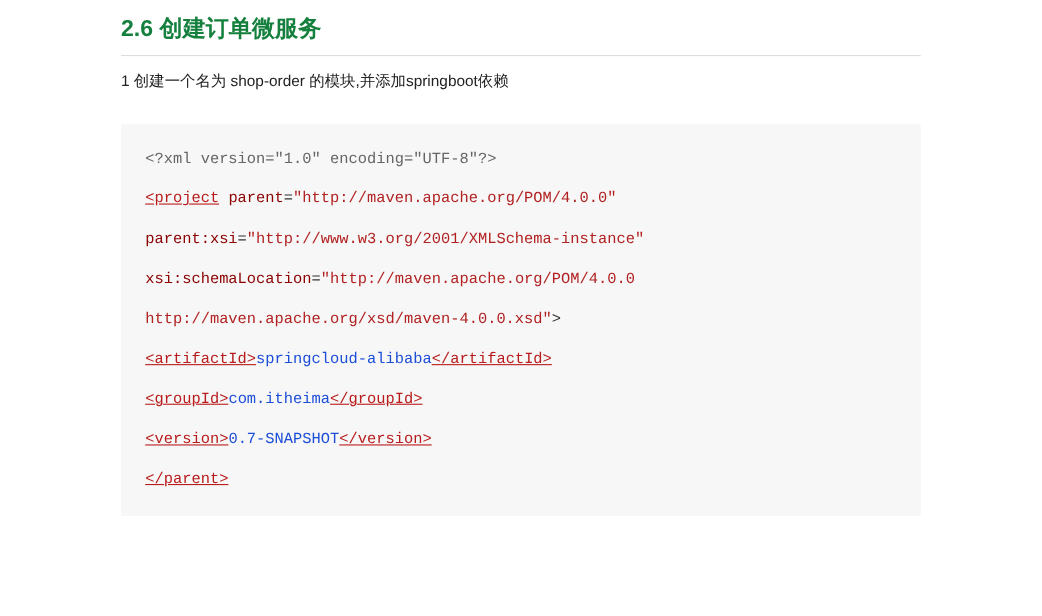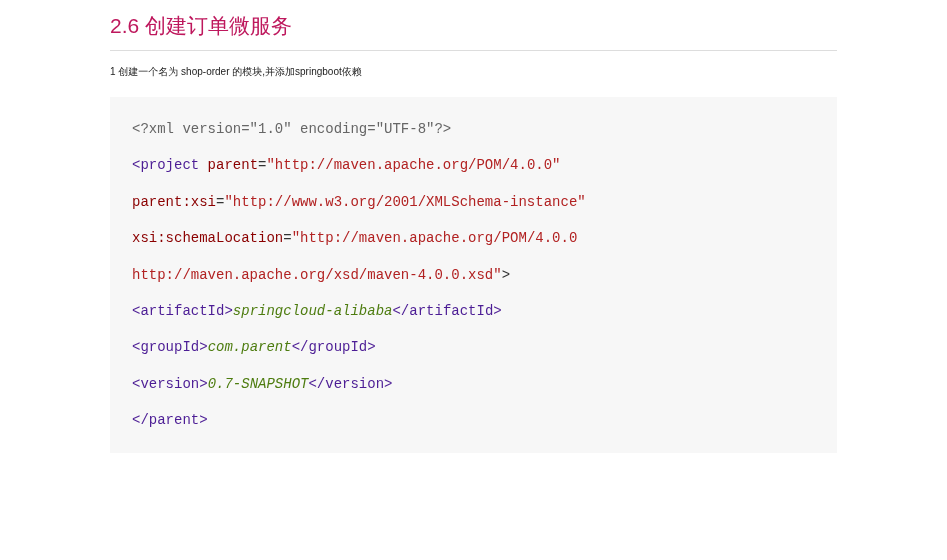--- a/index.html
+++ b/index.html
@@ -6,60 +6,60 @@
     body {
       font-family: -apple-system, BlinkMacSystemFont, "Segoe UI", "PingFang SC", "Microsoft YaHei", sans-serif;
       background: #fff;
       width: 947px;
       height: 560px;
       overflow: hidden;
       padding: 12px 110px 0 110px;
     }
     .heading {
       font-size: 21px;
-      font-weight: 400;
-      color: #be185d;
+      font-weight: 700;
+      color: #15803d;
       margin-bottom: 10px;
     }
     .divider {
       border: none;
       border-top: 1px solid #ddd;
       margin-bottom: 14px;
     }
     .intro {
-      font-size: 10px;
+      font-size: 14px;
       color: #222;
-      margin-bottom: 18px;
+      margin-bottom: 30px;
     }
     .code-block {
       background: #f7f7f7;
       padding: 14px 22px;
       font-family: "Courier New", Consolas, monospace;
       font-size: 14px;
       line-height: 2.6;
       color: #333;
     }
     .code-line { display: block; white-space: pre; }
-    .tag-name { color: #4c1d95; }
+    .tag-name { color: #b91c1c; text-decoration: underline; }
     .attr-name { color: #8b0000; }
     .attr-value { color: #b22222; }
-    .text-val { color: #4d7c0f; font-style: italic; }
+    .text-val { color: #1d4ed8; }
     .punct { color: #333; }
     .pi { color: #666; }
   </style>
 </head>
 <body>
 
 <h2 class="heading">2.6 创建订单微服务</h2>
 <hr class="divider">
 <p class="intro">1 创建一个名为 shop-order 的模块,并添加springboot依赖</p>
 
 <div class="code-block">
   <span class="code-line"><span class="pi">&lt;?xml version="1.0" encoding="UTF-8"?&gt;</span></span>
   <span class="code-line"><span class="tag-name">&lt;project</span><span class="attr-name"> parent</span><span class="punct">=</span><span class="attr-value">"http://maven.apache.org/POM/4.0.0"</span></span>
   <span class="code-line"><span class="attr-name">parent:xsi</span><span class="punct">=</span><span class="attr-value">"http://www.w3.org/2001/XMLSchema-instance"</span></span>
   <span class="code-line"><span class="attr-name">xsi:schemaLocation</span><span class="punct">=</span><span class="attr-value">"http://maven.apache.org/POM/4.0.0</span></span>
   <span class="code-line"><span class="attr-value">http://maven.apache.org/xsd/maven-4.0.0.xsd"</span><span class="punct">&gt;</span></span>
   <span class="code-line"><span class="tag-name">&lt;artifactId&gt;</span><span class="text-val">springcloud-alibaba</span><span class="tag-name">&lt;/artifactId&gt;</span></span>
-  <span class="code-line"><span class="tag-name">&lt;groupId&gt;</span><span class="text-val">com.parent</span><span class="tag-name">&lt;/groupId&gt;</span></span>
+  <span class="code-line"><span class="tag-name">&lt;groupId&gt;</span><span class="text-val">com.itheima</span><span class="tag-name">&lt;/groupId&gt;</span></span>
   <span class="code-line"><span class="tag-name">&lt;version&gt;</span><span class="text-val">0.7-SNAPSHOT</span><span class="tag-name">&lt;/version&gt;</span></span>
   <span class="code-line"><span class="tag-name">&lt;/parent&gt;</span></span>
 </div>
 
 </body></html>

